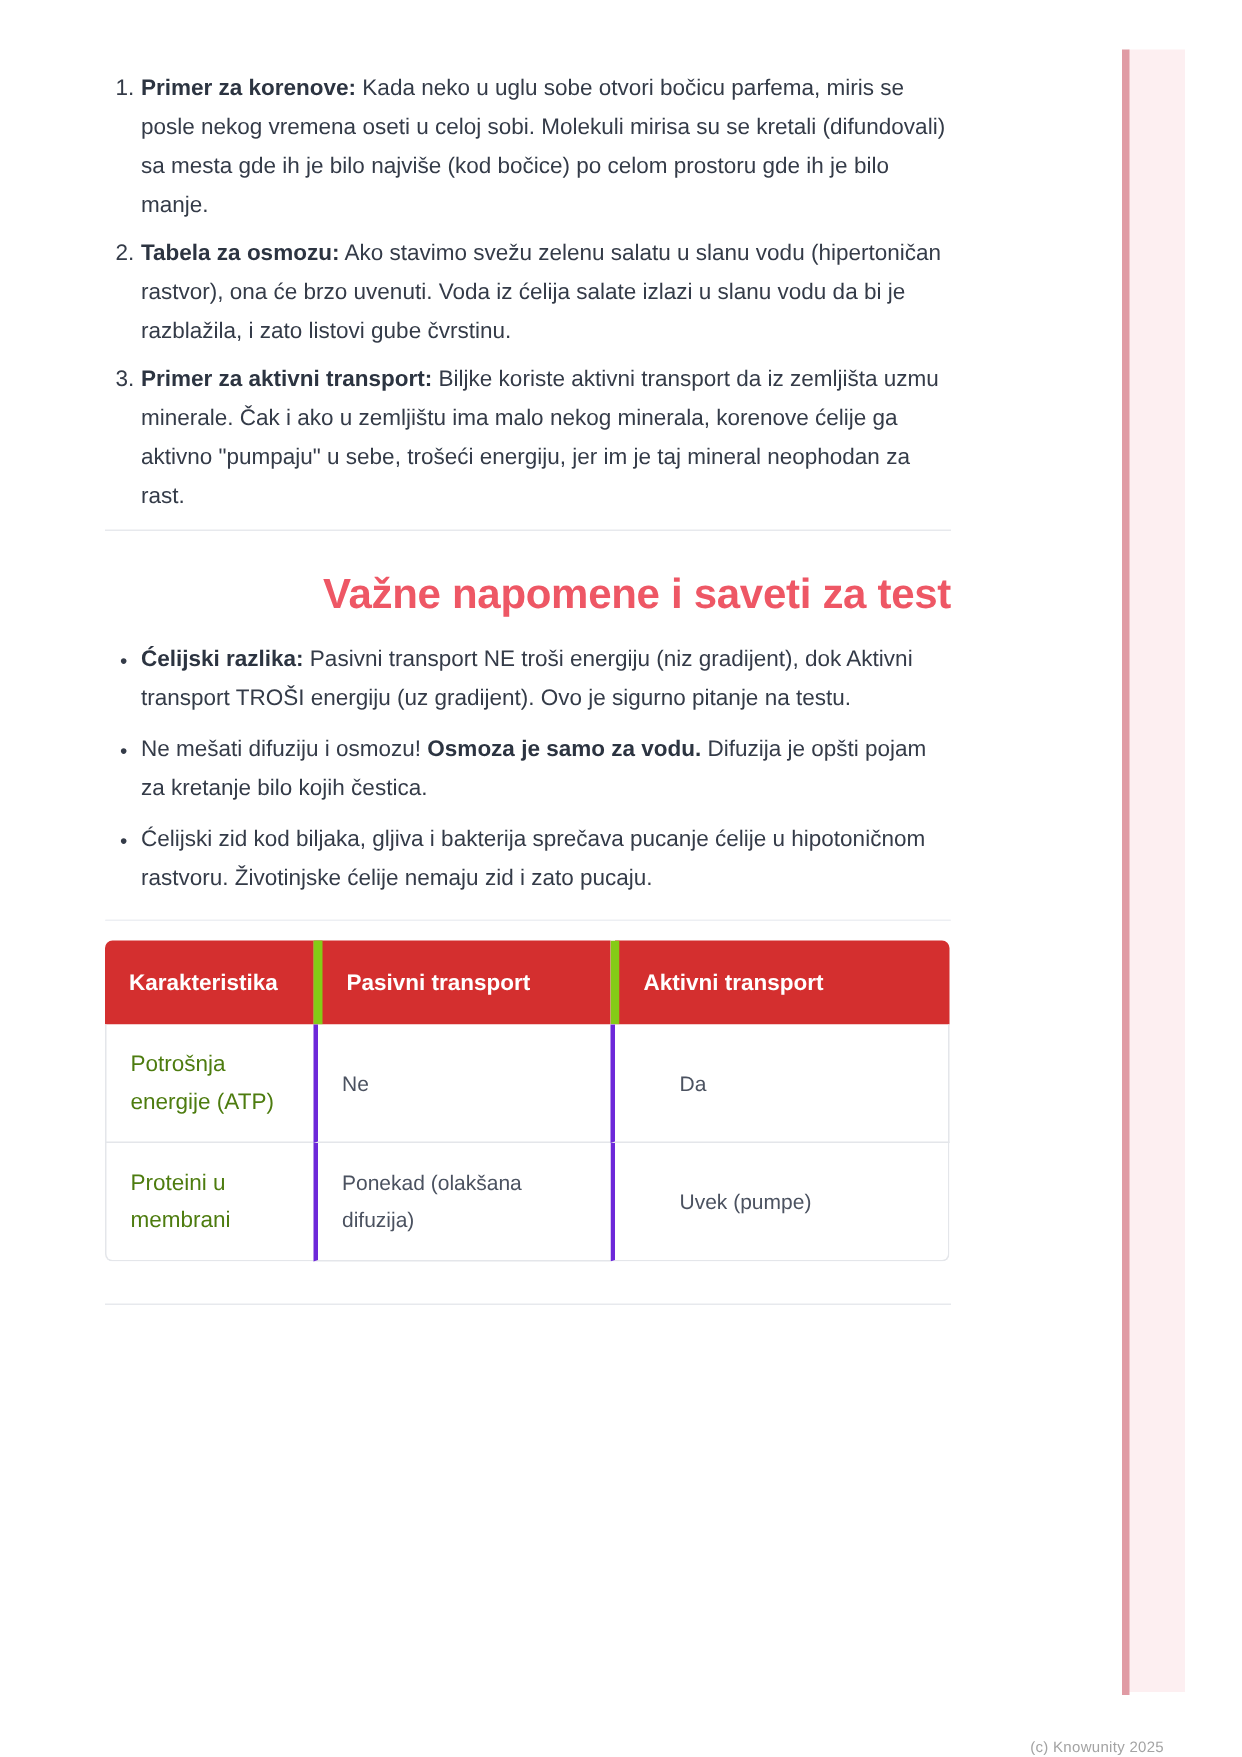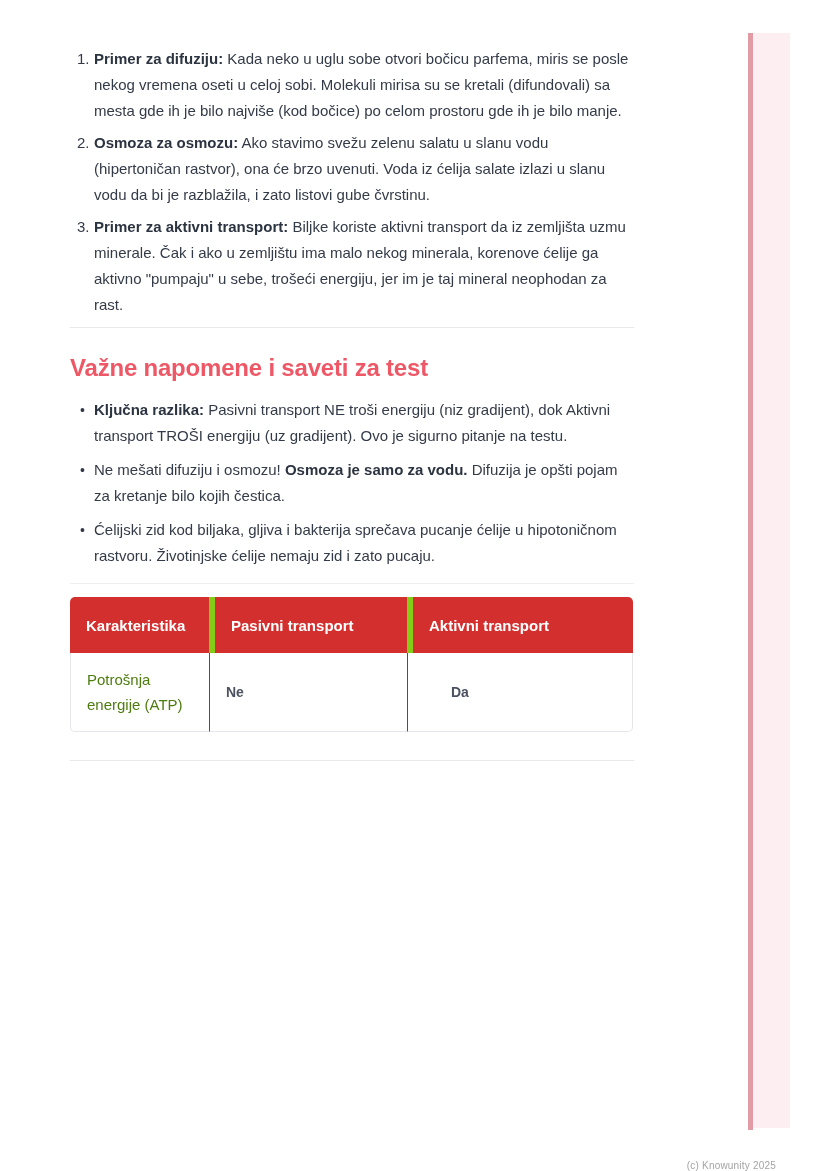--- a/index.html
+++ b/index.html
@@ -23,24 +23,25 @@
   ol.examples { list-style: none; margin: 0; padding: 0; font-size: 15px; line-height: 26px; }
   ol.examples > li { display: flex; margin-bottom: 6px; }
   ol.examples .marker { width: 24px; flex-shrink: 0; padding-left: 7px; }
   ol.examples p { margin: 0; flex: 1; }
   b, .bold { font-weight: 700; color: #2c3441; }
 
   hr.divider { border: none; border-top: 1px solid #e7e9ed; margin: 9px 0 0 0; }
 
   h2.section-heading {
     color: #ee5765;
-    font-size: 24px;
+    font-size: 28px;
     font-weight: 700;
     margin: 26px 0 0 0;
     letter-spacing: -0.2px;
+    text-align: right;
   }
 
   
   ul.notes { list-style: none; margin: 15px 0 0 0; padding: 0; font-size: 15px; line-height: 26px; }
   ul.notes > li { display: flex; margin-bottom: 8px; }
   ul.notes .bullet { width: 24px; flex-shrink: 0; padding-left: 10px; font-size: 14px; }
   ul.notes p { margin: 0; flex: 1; }
 
   .table-caption { font-weight: 700; font-size: 15.5px; color: #2c3441; margin: 13px 0 0 0; }
 
@@ -72,21 +73,21 @@
   table.compare th:last-child { border-top-right-radius: 5px; }
   table.compare col.c1 { width: 139px; }
   table.compare col.c2 { width: 198px; }
   table.compare col.c3 { width: 226px; }
   table.compare td {
     padding: 14px 16px;
     vertical-align: middle;
     border-bottom: 1px solid #e4e6ea;
     background: #ffffff;
   }
-  table.compare td + td { border-left: 1px solid #6d28d9; font-weight: bold; }
+  table.compare td + td { border-left: 3px solid #6d28d9; }
   table.compare td:first-child { border-left: 1px solid #e4e6ea; }
   table.compare td:last-child { border-right: 1px solid #e4e6ea; padding-left: 43px; }
   table.compare tr.shade td { background: #f7f8fa; }
   table.compare td.rowlabel { font-weight: 400; color: #4d7c0f; font-size: 15px; }
   table.compare tr:last-child td:first-child { border-bottom-left-radius: 5px; }
   table.compare tr:last-child td:last-child { border-bottom-right-radius: 5px; }
   table.compare s { text-decoration: line-through; }
 
   hr.divider-bottom { border: none; border-top: 1px solid #e7e9ed; margin: 28px 0 0 0; }
 
@@ -120,40 +121,40 @@
 </style>
 </head>
 <body>
 
 <div class="page">
   <div class="content">
 
     <ol class="examples">
       <li>
         <span class="marker">1.</span>
-        <p><b>Primer za difuziju:</b><span> Kada neko u uglu sobe otvori bočicu parfema, miris se posle nekog vremena oseti u celoj sobi. Molekuli mirisa su se kretali (difundovali) sa mesta gde ih je bilo najviše (kod bočice) po celom prostoru gde ih je bilo manje.</span></p>
+        <p><b>Primer za korenove:</b><span> Kada neko u uglu sobe otvori bočicu parfema, miris se posle nekog vremena oseti u celoj sobi. Molekuli mirisa su se kretali (difundovali) sa mesta gde ih je bilo najviše (kod bočice) po celom prostoru gde ih je bilo manje.</span></p>
       </li>
       <li>
         <span class="marker">2.</span>
-        <p><b>Osmoza za osmozu:</b><span> Ako stavimo svežu zelenu salatu u slanu vodu (hipertoničan rastvor), ona će brzo uvenuti. Voda iz ćelija salate izlazi u slanu vodu da bi je razblažila, i zato listovi gube čvrstinu.</span></p>
+        <p><b>Tabela za osmozu:</b><span> Ako stavimo svežu zelenu salatu u slanu vodu (hipertoničan rastvor), ona će brzo uvenuti. Voda iz ćelija salate izlazi u slanu vodu da bi je razblažila, i zato listovi gube čvrstinu.</span></p>
       </li>
       <li>
         <span class="marker">3.</span>
         <p><b>Primer za aktivni transport:</b><span> Biljke koriste aktivni transport da iz zemljišta uzmu minerale. Čak i ako u zemljištu ima malo nekog minerala, korenove ćelije ga aktivno "pumpaju" u sebe, trošeći energiju, jer im je taj mineral neophodan za rast.</span></p>
       </li>
     </ol>
 
     <hr class="divider">
 
     <h2 class="section-heading">Važne napomene i saveti za test</h2>
 
     <ul class="notes">
       <li>
         <span class="bullet">•</span>
-        <p><span></span><b>Ključna razlika:</b><span> Pasivni transport NE troši energiju (niz gradijent), dok Aktivni transport TROŠI energiju (uz gradijent). Ovo je sigurno pitanje na testu.</span></p>
+        <p><span></span><b>Ćelijski razlika:</b><span> Pasivni transport NE troši energiju (niz gradijent), dok Aktivni transport TROŠI energiju (uz gradijent). Ovo je sigurno pitanje na testu.</span></p>
       </li>
       <li>
         <span class="bullet">•</span>
         <p><span>Ne mešati difuziju i osmozu! </span><b>Osmoza je samo za vodu.</b><span> Difuzija je opšti pojam za kretanje bilo kojih čestica.</span></p>
       </li>
       <li>
         <span class="bullet">•</span>
         <p><span>Ćelijski zid kod biljaka, gljiva i bakterija sprečava pucanje ćelije u hipotoničnom rastvoru. Životinjske ćelije nemaju zid i zato pucaju.</span><b></b><span></span></p>
       </li>
     </ul>
@@ -173,20 +174,25 @@
           <th>Pasivni transport</th>
           <th>Aktivni transport</th>
         </tr>
       </thead>
       <tbody>
         <tr style="height:79px">
           <td class="rowlabel">Potrošnja energije (ATP)</td>
           <td>Ne</td>
           <td>Da</td>
         </tr>
+        <tr style="height:79px">
+          <td class="rowlabel">Proteini u membrani</td>
+          <td>Ponekad (olakšana difuzija)</td>
+          <td>Uvek (pumpe)</td>
+        </tr>
       </tbody>
     </table>
 
     <hr class="divider-bottom">
   </div>
 
   <div class="accent-panel"></div>
   <div class="accent-line"></div>
   <div class="footer-copyright">(c) Knowunity 2025</div>
 </div>

